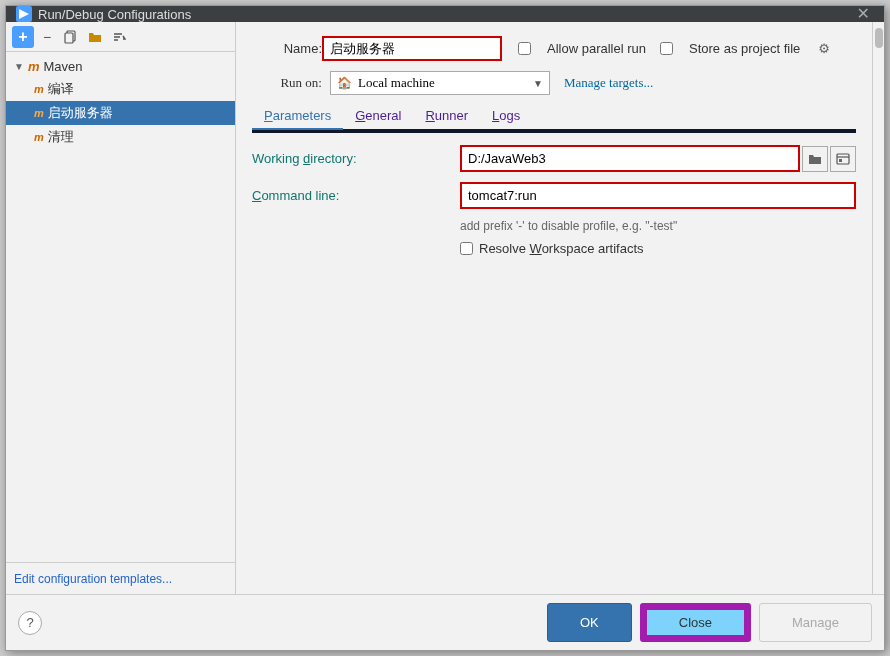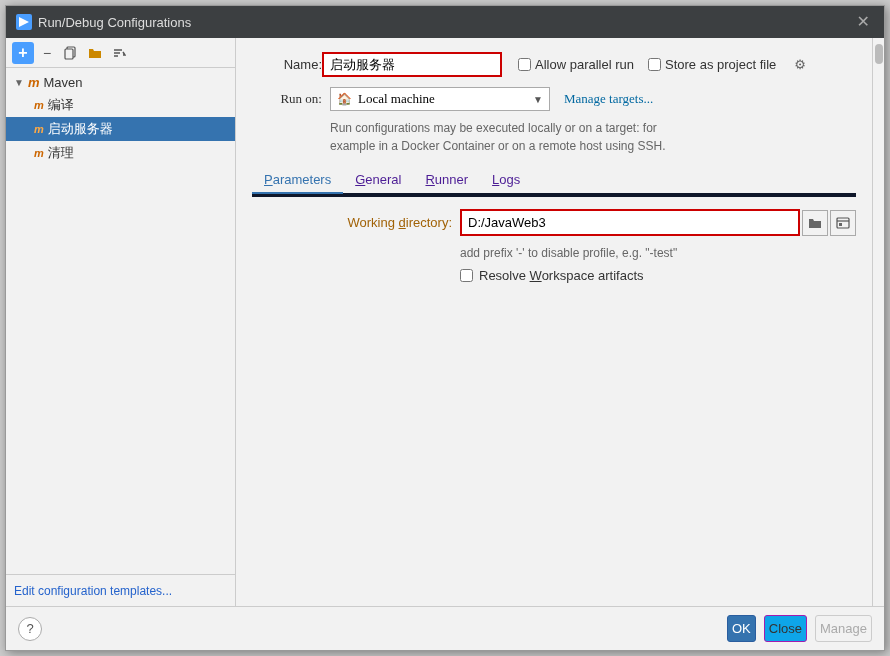--- a/index.html
+++ b/index.html
@@ -24,21 +24,21 @@
       flex-direction: column;
     }
     
     .title-bar {
       background: #3c3f41;
       color: #bbb;
       padding: 6px 10px;
       display: flex;
       align-items: center;
       justify-content: space-between;
-      height: 32px;
+      height: 16px;
       flex-shrink: 0;
     }
     .title-bar-left {
       display: flex;
       align-items: center;
       gap: 6px;
     }
     .title-icon {
       width: 16px;
       height: 16px;
@@ -190,21 +190,21 @@
     }
     .checkbox-group {
       display: flex;
       align-items: center;
       gap: 14px;
       margin-left: 16px;
     }
     .checkbox-label {
       display: flex;
       align-items: center;
-      gap: 4px;
+      gap: 16px;
       color: #333;
       font-size: 13px;
       cursor: pointer;
     }
     .checkbox-label input { cursor: pointer; }
 
     .run-on-row {
       display: flex;
       align-items: center;
       margin-bottom: 8px;
@@ -270,23 +270,22 @@
       flex: 1;
       overflow-y: auto;
     }
     .field-row {
       display: flex;
       align-items: center;
       margin-bottom: 10px;
     }
     .field-label {
       width: 200px;
-      text-align: right;
       margin-right: 8px;
-      color: #a16207;
+      color: #0f766e;
       flex-shrink: 0;
     }
     .field-input-group {
       display: flex;
       align-items: center;
       flex: 1;
     }
     .field-input {
       flex: 1;
       border: 2px solid #cc0000;
@@ -355,34 +354,34 @@
       cursor: pointer;
       font-size: 13px;
       color: #555;
       background: white;
     }
     .footer-buttons {
       display: flex;
       gap: 8px;
     }
     .btn {
-      padding: 5px 4px;
+      padding: 5px 32px;
       font-size: 13px;
       cursor: pointer;
       border-radius: 3px;
     }
     .btn-primary {
       background: #3573af;
       color: white;
       border: 1px solid #2a5d9e;
     }
     .btn-secondary {
-      background: #0ea5e9;
-      color: #333;
-      border: 1px solid #a21caf;
+      background: #7dd3fc;
+      color: #333;
+      border: 7px solid #a21caf;
     }
     .btn-disabled {
       background: #f2f2f2;
       color: #aaa;
       border: 1px solid #ccc;
       cursor: default;
     }
 
     .gear-icon { font-size: 13px; color: #666; margin-left: 4px; cursor: pointer; }
 
@@ -481,24 +480,20 @@
       <div class="run-on-row">
         <span class="run-on-label">Run on:</span>
         <div class="run-on-select">
           <span class="run-on-select-icon">🏠</span>
           <span class="run-on-select-text">Local machine</span>
           <span class="run-on-dropdown-arrow">▼</span>
         </div>
         <a href="#" class="manage-targets">Manage targets...</a>
       </div>
 
-      <div class="info-text">
-        Run configurations may be executed locally or on a target: for<br>
-        example in a Docker Container or on a remote host using SSH.
-      </div>
 
       <div class="tabs">
         <div class="tab active">
           <span style="text-decoration:underline;">P</span><span>arameters</span>
         </div>
         <div class="tab">
           <span style="text-decoration:underline;">G</span><span>eneral</span>
         </div>
         <div class="tab">
           <span style="text-decoration:underline;">R</span><span>unner</span>
@@ -524,20 +519,28 @@
             <button class="field-btn">
               <svg width="14" height="12" viewBox="0 0 14 12" fill="none" stroke="#555" stroke-width="1.2">
                 <rect x="1" y="1" width="12" height="10" rx="1"></rect>
                 <line x1="1" y1="4" x2="13" y2="4"></line>
                 <rect x="3" y="6" width="3" height="3" fill="#666" stroke="none"></rect>
               </svg>
             </button>
           </div>
         </div>
 
+        <div class="field-row">
+          <span class="field-label">
+            <span style="text-decoration:underline;">C</span>ommand line:
+          </span>
+          <div class="field-input-group">
+            <input type="text" class="field-input" value="tomcat7:run" style="flex: 1 1 0%;">
+          </div>
+        </div>
 
 
         <div class="hint-text">add prefix '-' to disable profile, e.g. "-test"</div>
 
         <div class="checkbox-row">
           <label>
             <input type="checkbox" style="">
             <span>Resolve <span style="text-decoration:underline;">W</span>orkspace artifacts</span>
           </label>
         </div>

